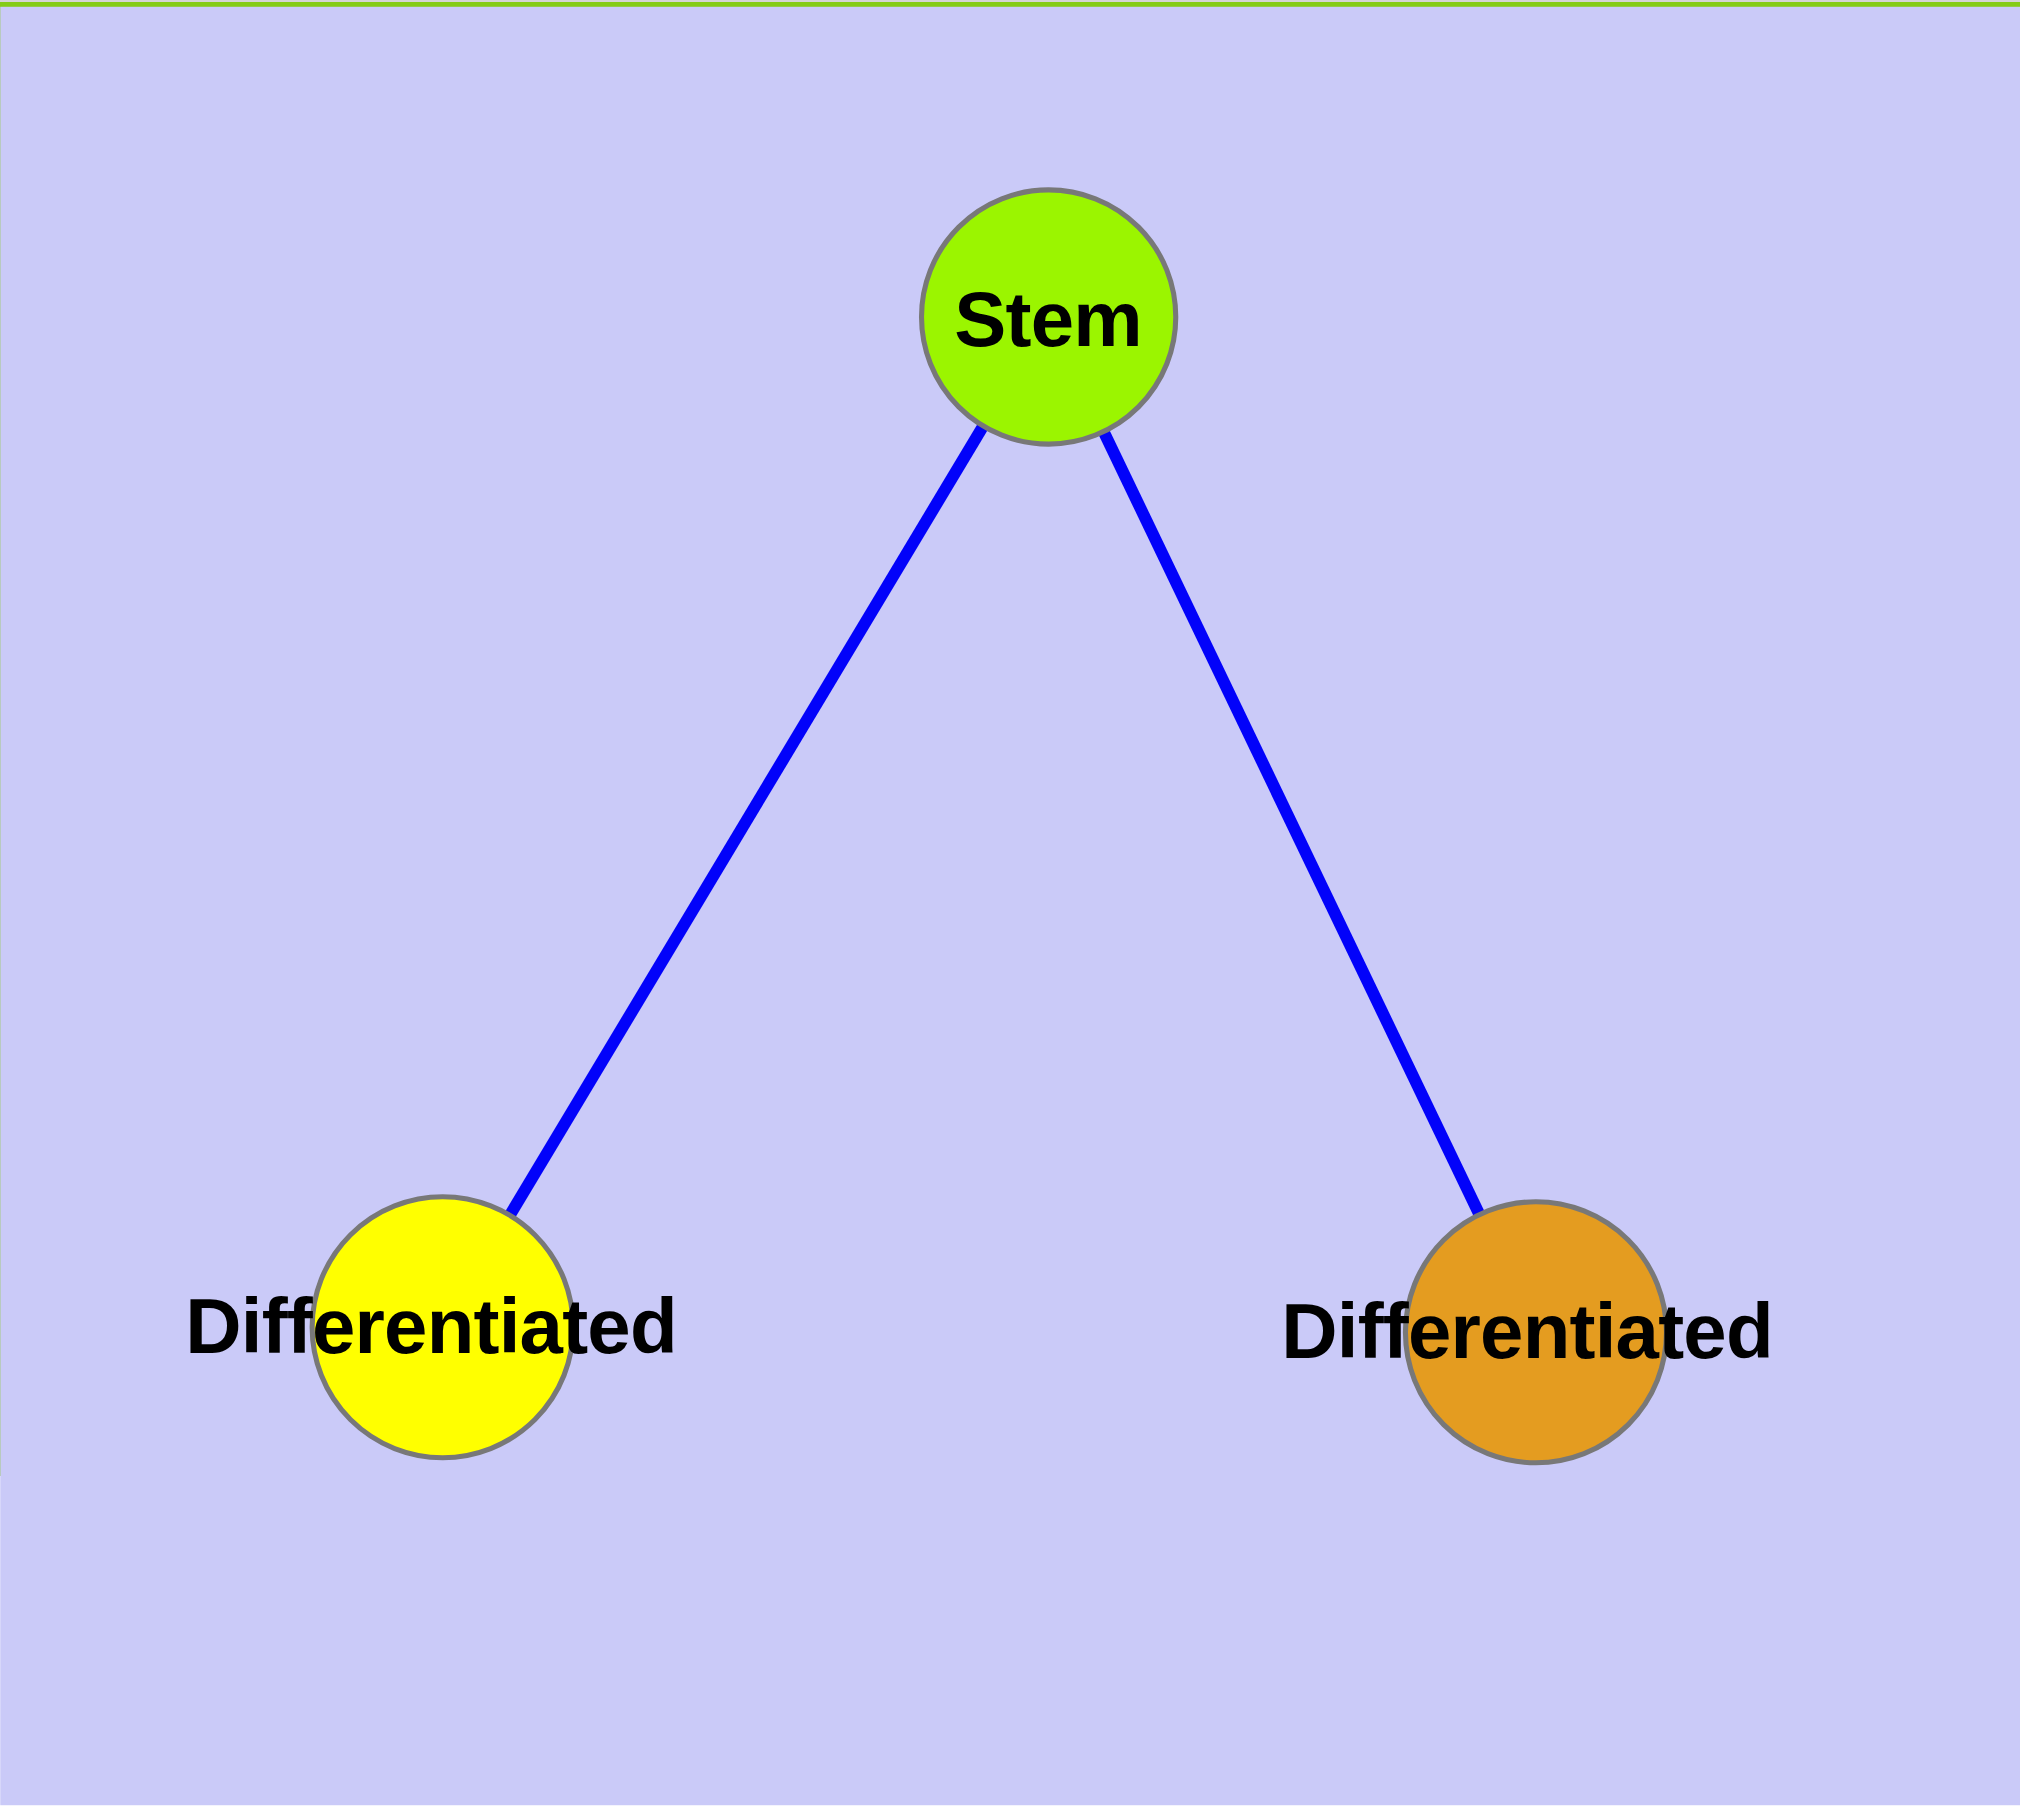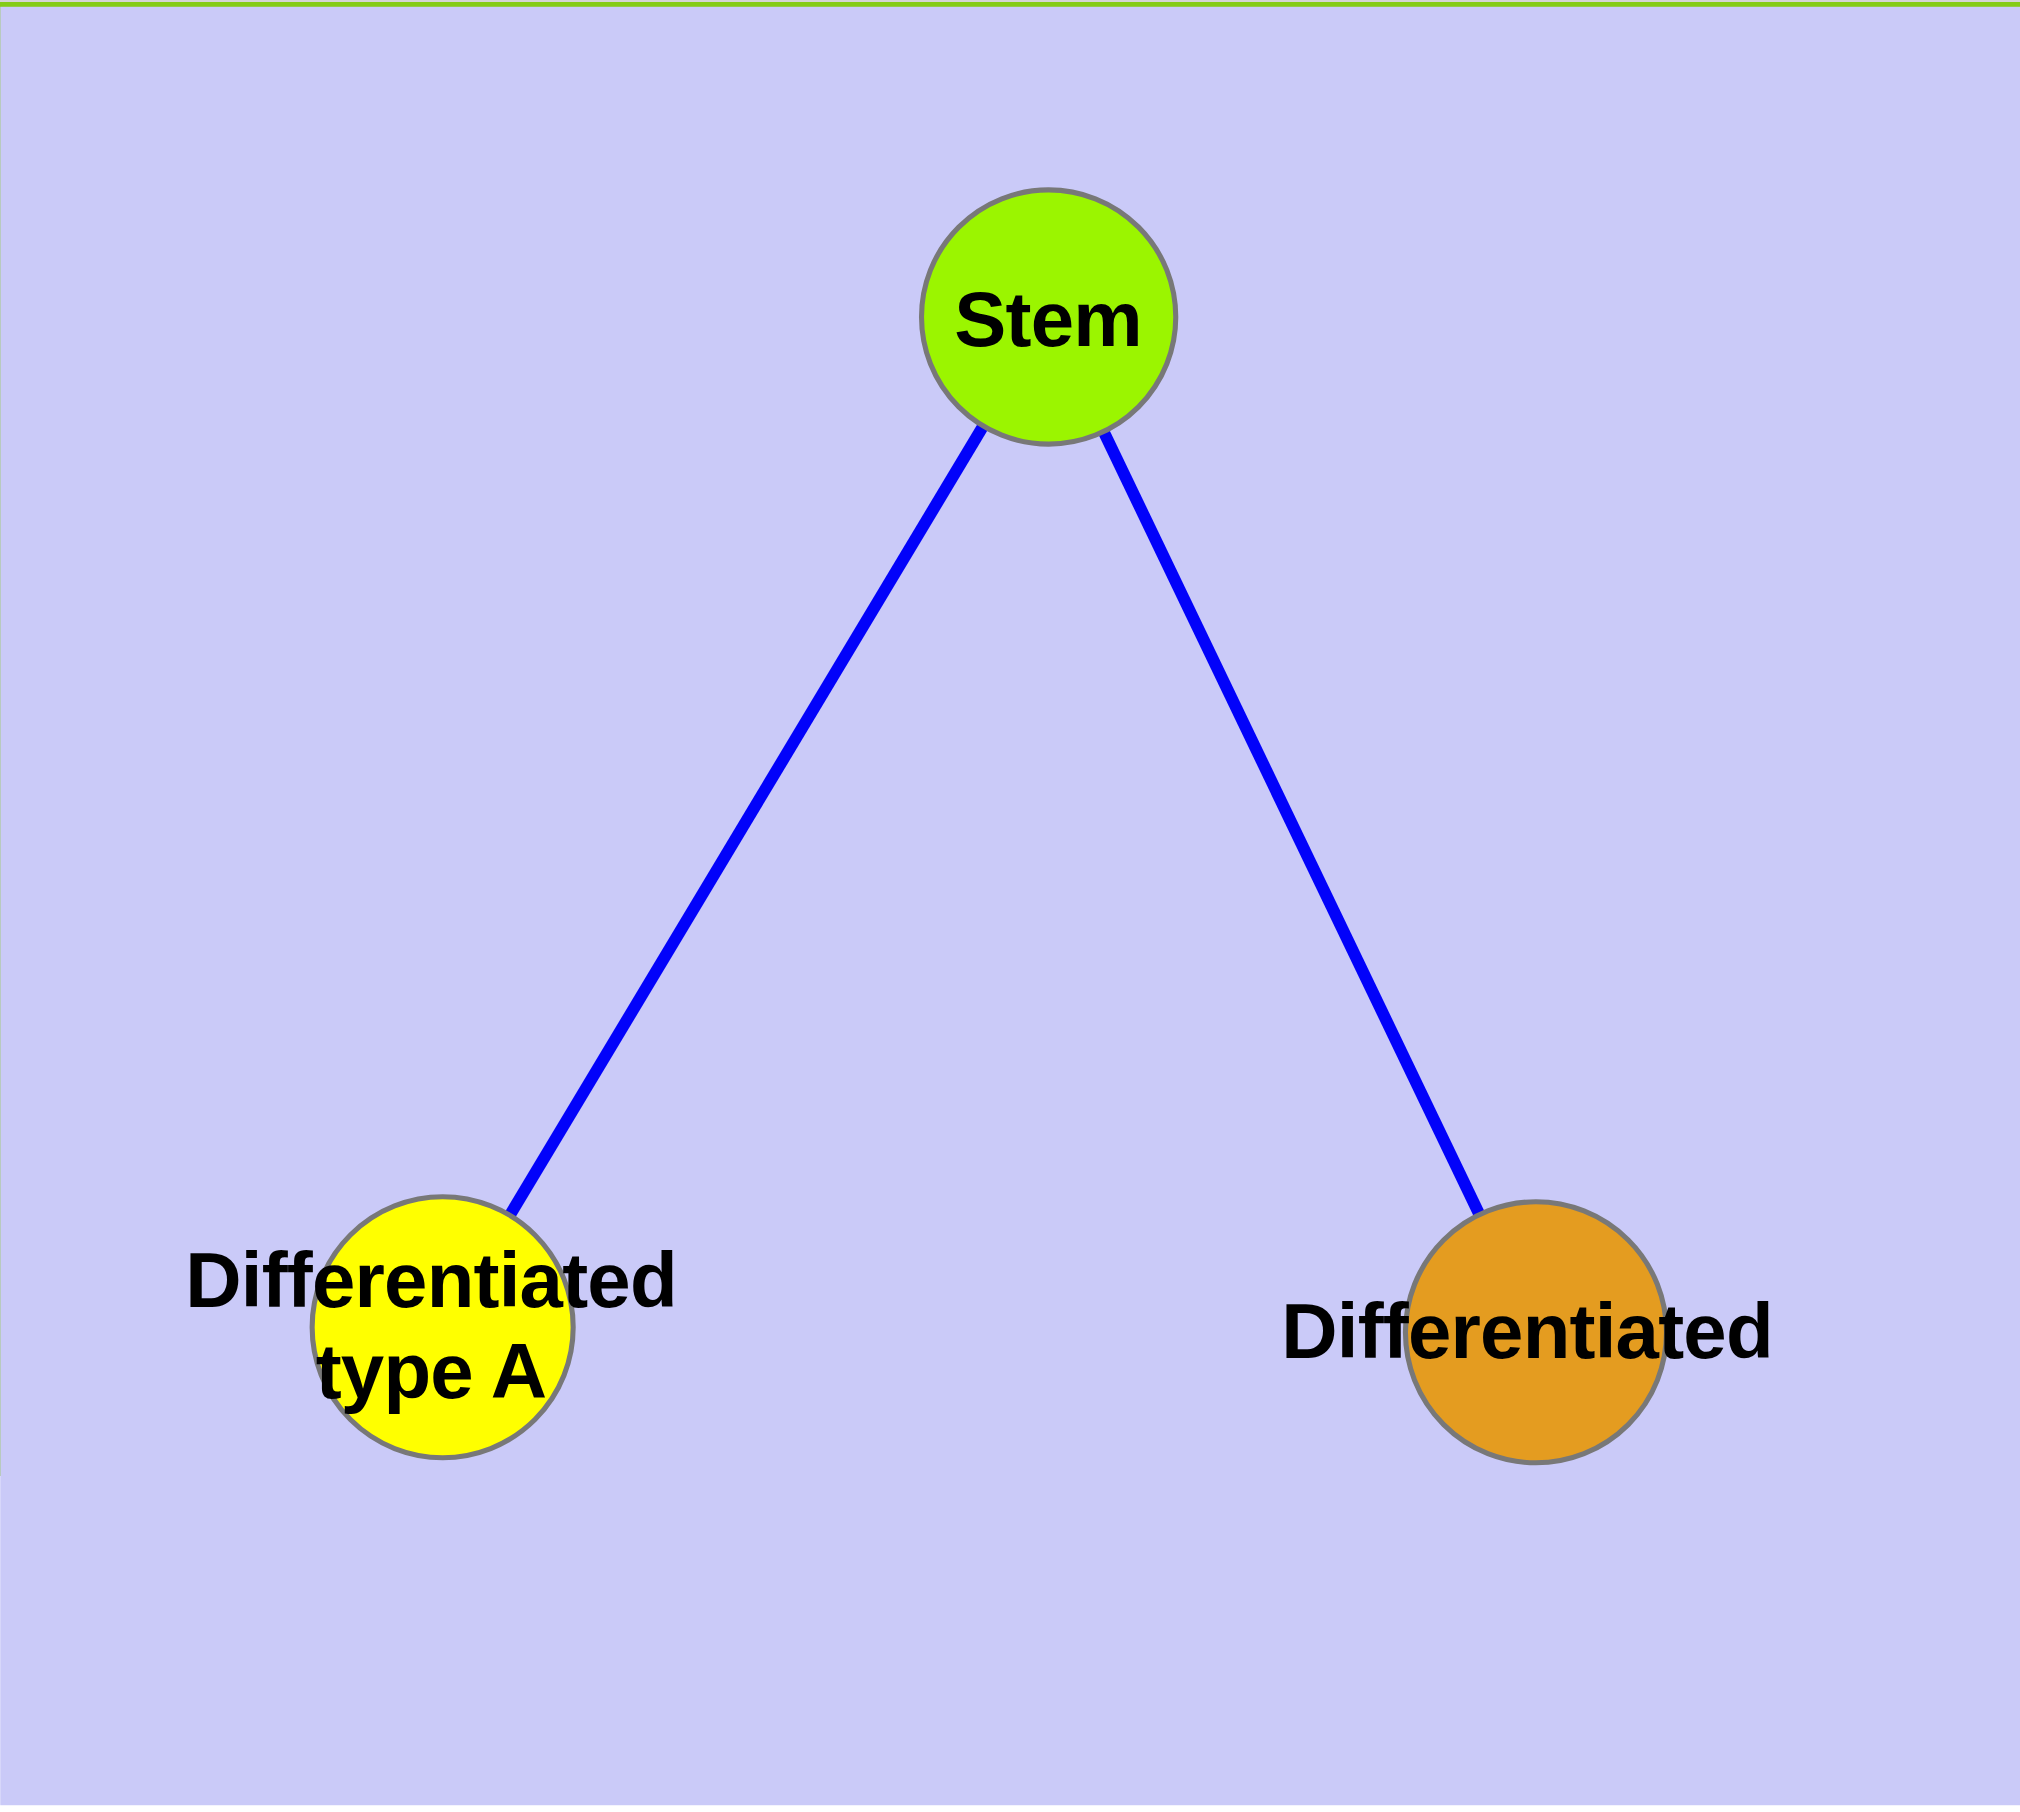--- a/index.html
+++ b/index.html
@@ -67,20 +67,19 @@
     <circle cx="522" cy="1566" r="154" class="node-circle" fill="#ffff00" stroke="#787878"></circle>
     <circle cx="1812" cy="1572" r="154" class="node-circle" fill="#e49c20" stroke="#787878"></circle>
   </svg>
 
   <div class="node-label" style="left:1048px; top:319px;">
     <span>Stem</span>
   </div>
 
   <div class="node-label" style="left:431px; top:1326px;">
     <div>Differentiated</div>
-    <div>type A</div>
   </div>
 
   <div class="node-label" style="left:1527px; top:1331px;">
     <div>Differentiated</div>
   </div>
 </div>
 
 
 </body></html>

